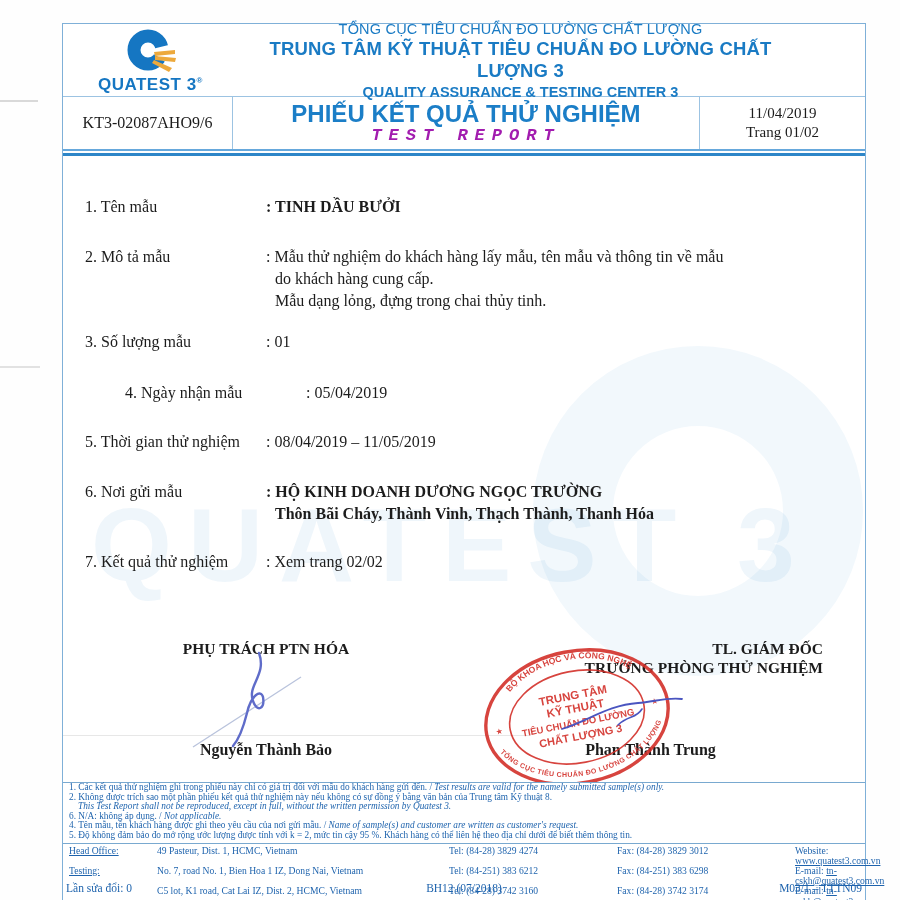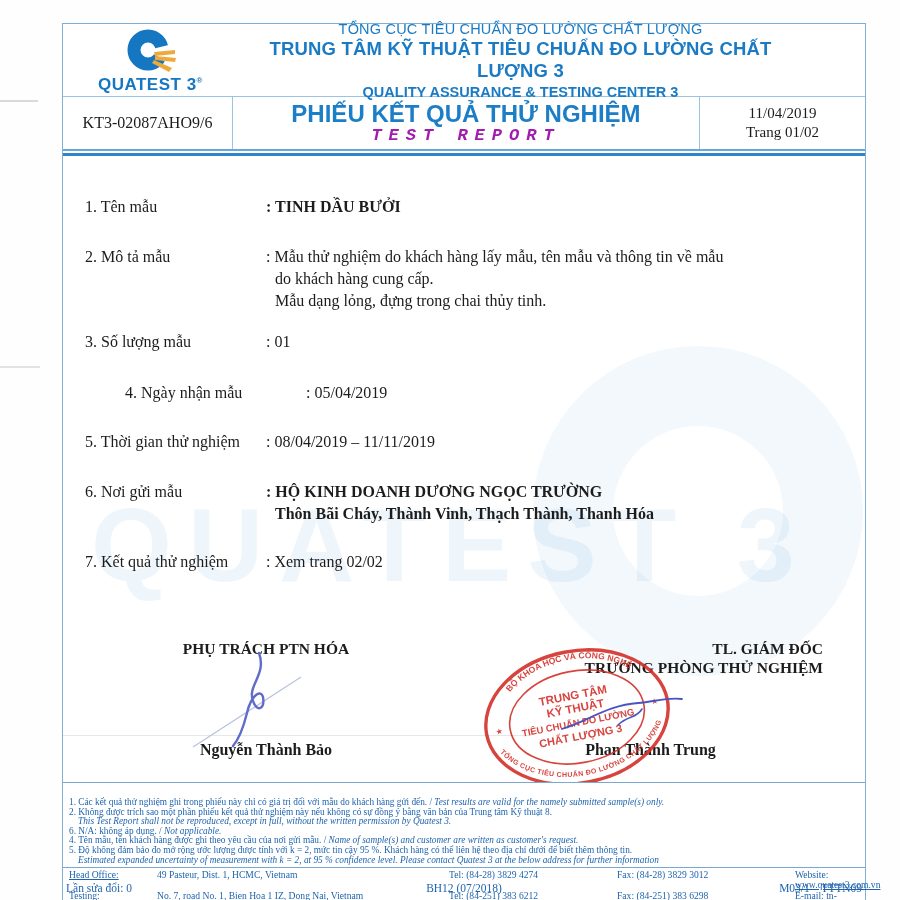--- a/index.html
+++ b/index.html
@@ -53,21 +53,21 @@
   .scanline { position:absolute; top:96px; left:-2px; width:470px; height:1px; background:#e7e7e7; }
   .sig-left { position:absolute; left:88px; top:0; width:230px; text-align:center; }
   .sig-right { position:absolute; left:415px; top:0; width:345px; text-align:right; }
   .sig-title { font-weight:bold; font-size:15.5px; line-height:1.25; }
   .sig-name { position:absolute; top:102px; width:100%; text-align:center; font-weight:bold; font-size:16px; }
   .sig-stroke-left { position:absolute; left:118px; top:10px; }
   .sig-stroke-right { position:absolute; left:495px; top:52px; }
   .stamp { position:absolute; left:416px; top:6px; transform:rotate(-11deg); opacity:.9; }
 
   
-  .notes { border-top:1px solid #79a9d0; padding:15px 6px 2px 6px; color:#1e63ad;
+  .notes { border-top:1px solid #79a9d0; padding:0 6px 2px 6px; color:#1e63ad;
            font-size:9.3px; line-height:9.6px; }
   .note { white-space:nowrap; }
   .en { font-style:italic; }
   .en2 { font-style:italic; margin-left:9px; }
 
   
   .contacts { border-top:1px solid #79a9d0; padding:2px 6px 3px 6px; color:#1e63ad;
               font-size:9.6px; line-height:10.2px; }
   .c-row { display:flex; }
   .c-label { width:88px; flex:none; text-decoration:underline; }
@@ -148,21 +148,21 @@
       <div class="field f3">
         <div class="f-label">3. Số lượng mẫu</div>
         <div class="f-value">: 01</div>
       </div>
       <div class="field f4">
         <div class="f-label">4. Ngày nhận mẫu</div>
         <div class="f-value">: 05/04/2019</div>
       </div>
       <div class="field f5">
         <div class="f-label">5. Thời gian thử nghiệm</div>
-        <div class="f-value">: 08/04/2019 – 11/11/2019</div>
+        <div class="f-value">: 08/04/2019 – 11/05/2019</div>
       </div>
       <div class="field f6">
         <div class="f-label">6. Nơi gửi mẫu</div>
         <div class="f-value bold">
           <div>: HỘ KINH DOANH DƯƠNG NGỌC TRƯỜNG</div>
           <div class="cont">Thôn Bãi Cháy, Thành Vinh, Thạch Thành, Thanh Hóa</div>
         </div>
       </div>
       <div class="field f7">
         <div class="f-label">7. Kết quả thử nghiệm</div>
@@ -220,21 +220,20 @@
       </div>
     </div>
 
     <div class="notes">
       <div class="note"><span class="vi">1. Các kết quả thử nghiệm ghi trong phiếu này chỉ có giá trị đối với mẫu do khách hàng gửi đến. / </span><span class="en">Test results are valid for the namely submitted sample(s) only.</span></div>
       <div class="note"><span class="vi">2. Không được trích sao một phần phiếu kết quả thử nghiệm này nếu không có sự đồng ý bằng văn bản của Trung tâm Kỹ thuật 8.</span></div>
       <div class="note en2">This Test Report shall not be reproduced, except in full, without the written permission by Quatest 3.</div>
       <div class="note"><span class="vi">6. N/A: không áp dụng. / </span><span class="en">Not applicable.</span></div>
       <div class="note"><span class="vi">4. Tên mẫu, tên khách hàng được ghi theo yêu cầu của nơi gửi mẫu. / </span><span class="en">Name of sample(s) and customer are written as customer's request.</span></div>
       <div class="note"><span class="vi">5. Độ không đảm bảo đo mở rộng ước lượng được tính với k = 2, mức tin cậy 95 %. Khách hàng có thể liên hệ theo địa chỉ dưới để biết thêm thông tin.</span></div>
-      <div class="note en2">Estimated expanded uncertainty of measurement with k = 2, at 95 % confidence level. Please contact Quatest 3 at the below address for further information</div>
     </div>
 
     <div class="contacts">
       <div class="c-row">
         <div class="c-label">Head Office:</div>
         <div class="c-addr">49 Pasteur, Dist. 1, HCMC, Vietnam</div>
         <div class="c-tel">Tel: (84-28)  3829 4274</div>
         <div class="c-fax">Fax: (84-28)  3829 3012</div>
         <div class="c-link"><span>Website: </span><span class="u">www.quatest3.com.vn</span></div>
       </div>

